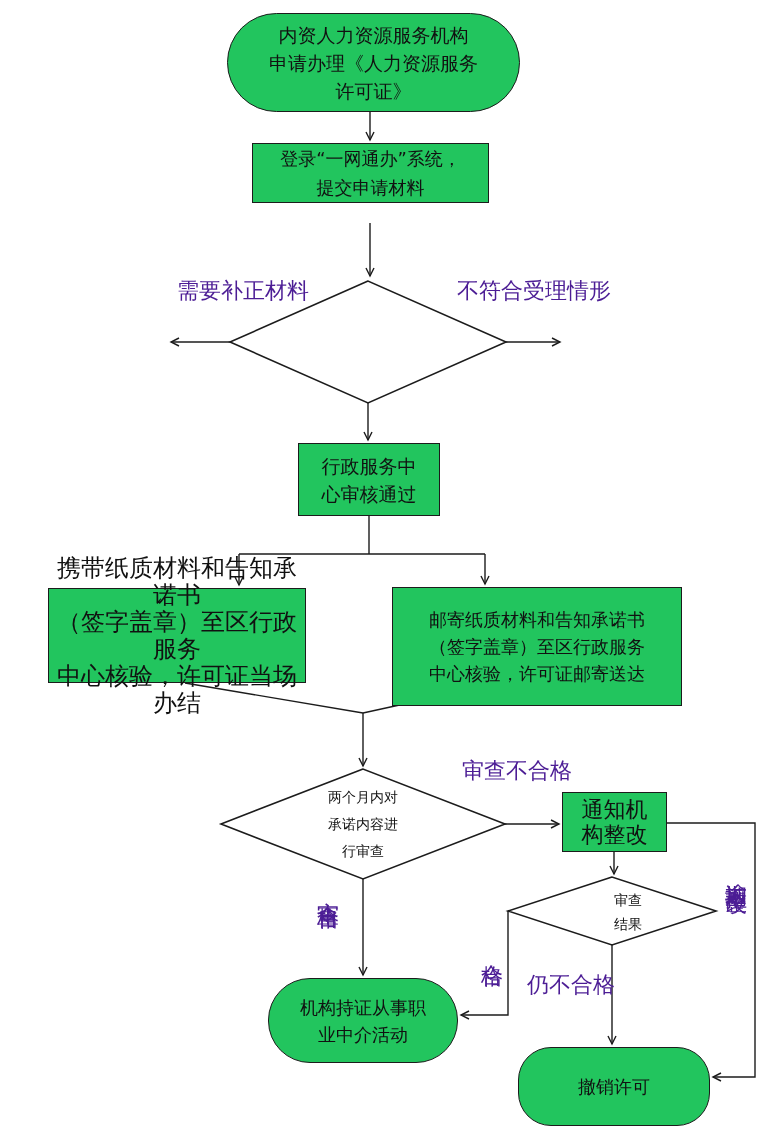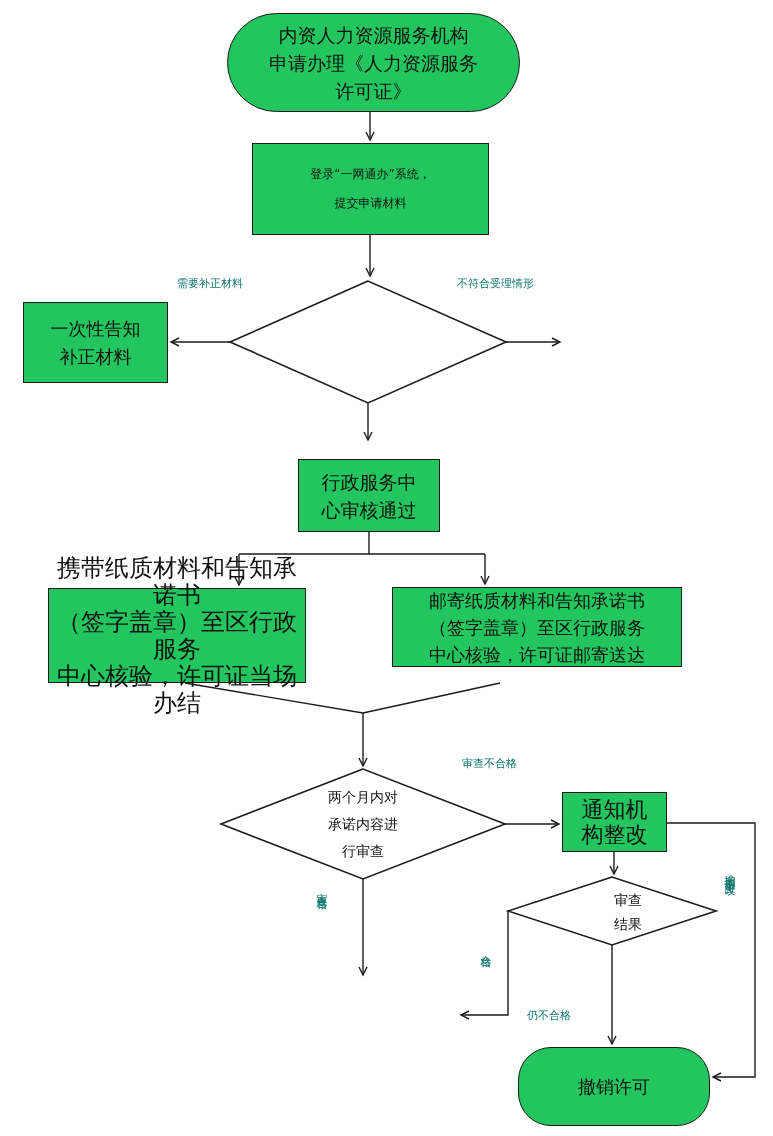--- a/index.html
+++ b/index.html
@@ -11,42 +11,42 @@
   .node{
     position:absolute;display:flex;align-items:center;justify-content:center;
     text-align:center;border:1.6px solid #1c1c1c;background:#22c55e;
     box-sizing:border-box;white-space:pre-line;
   }
   .nlabel{white-space:pre-line;}
   .dlabel{
     position:absolute;display:flex;align-items:center;justify-content:center;
     text-align:center;white-space:pre-line;
   }
-  .elabel{position:absolute;white-space:pre-line;font-size:11px;color:#0f766e;}
+  .elabel{position:absolute;white-space:pre-line;font-size:22px;color:#4c1d95;}
   .vlabel{writing-mode:vertical-rl;text-orientation:upright;letter-spacing:2px;}
 
   #n-start{left:227px;top:13px;width:293px;height:99px;border-radius:50px;font-size:19px;line-height:28px;}
-  #n-submit{left:252px;top:143px;width:237px;height:92px;font-size:12px;line-height:29px;}
+  #n-submit{left:252px;top:143px;width:237px;height:60px;font-size:18px;line-height:29px;}
   #n-correct{left:23px;top:302px;width:145px;height:81px;font-size:18px;line-height:28px;}
   #n-reject{left:563px;top:307px;width:125px;height:73px;border-radius:36px;font-size:18px;}
-  #n-approve{left:298px;top:443px;width:142px;height:73px;font-size:19px;line-height:28px;margin-top:16px;}
+  #n-approve{left:298px;top:443px;width:142px;height:73px;font-size:19px;line-height:28px;}
   #n-bring{left:48px;top:588px;width:258px;height:95px;font-size:24px;line-height:27px;}
-  #n-mail{left:392px;top:587px;width:290px;height:80px;font-size:18px;line-height:27px;}
+  #n-mail{left:392px;top:587px;width:290px;height:119px;font-size:18px;line-height:27px;}
   #n-rectify{left:562px;top:792px;width:105px;height:60px;font-size:22px;line-height:25px;}
   #n-license{left:268px;top:978px;width:190px;height:85px;border-radius:42px;font-size:18px;line-height:27px;}
   #n-revoke{left:518px;top:1047px;width:192px;height:79px;border-radius:33px;font-size:18px;}
 
   #d1-label{left:248px;top:290px;width:240px;height:105px;font-size:18px;line-height:27px;}
   #d2-label{left:243px;top:772px;width:240px;height:104px;font-size:14px;line-height:27px;}
   #d3-label{left:568px;top:885px;width:120px;height:53px;font-size:14px;line-height:24px;}
 
   #l-need{left:177px;top:276px;}
   #l-notaccept{left:457px;top:276px;}
   #l-fail{left:462px;top:756px;}
-  #l-stillfail{left:527px;top:970px;margin-top:38px;}
+  #l-stillfail{left:527px;top:970px;}
   #l-pass-v{left:313px;top:884px;}
   #l-ok-v{left:477px;top:946px;}
   #l-overdue-v{left:721px;top:866px;}
 </style>
 </head>
 <body>
 
 <div class="canvas">
 
   <svg class="edges" width="773" height="1136" viewBox="0 0 773 1136">
@@ -84,24 +84,20 @@
 申请办理《人力资源服务
 许可证》</span>
   </div>
 
   <div class="node" id="n-submit">
     <span class="nlabel">登录“一网通办”系统，
 提交申请材料</span>
   </div>
 
 
-  <div class="node" id="n-correct">
-    <span class="nlabel">一次性告知
-补正材料</span>
-  </div>
 
 
   <div class="node" id="n-approve">
     <span class="nlabel">行政服务中
 心审核通过</span>
   </div>
 
   <div class="node" id="n-bring">
     <span class="nlabel">携带纸质材料和告知承诺书
 （签字盖章）至区行政服务
@@ -119,20 +115,24 @@
 行审查</div>
 
   <div class="node" id="n-rectify">
     <span class="nlabel">通知机
 构整改</span>
   </div>
 
   <div class="dlabel" id="d3-label">审查
 结果</div>
 
+  <div class="node" id="n-license">
+    <span class="nlabel">机构持证从事职
+业中介活动</span>
+  </div>
 
   <div class="node" id="n-revoke">
     <span class="nlabel">撤销许可</span>
   </div>
 
   <div class="elabel" id="l-need">需要补正材料</div>
   <div class="elabel" id="l-notaccept">不符合受理情形</div>
   <div class="elabel" id="l-fail">审查不合格</div>
   <div class="elabel vlabel" id="l-pass-v">审查合格</div>
   <div class="elabel vlabel" id="l-ok-v">合格</div>

